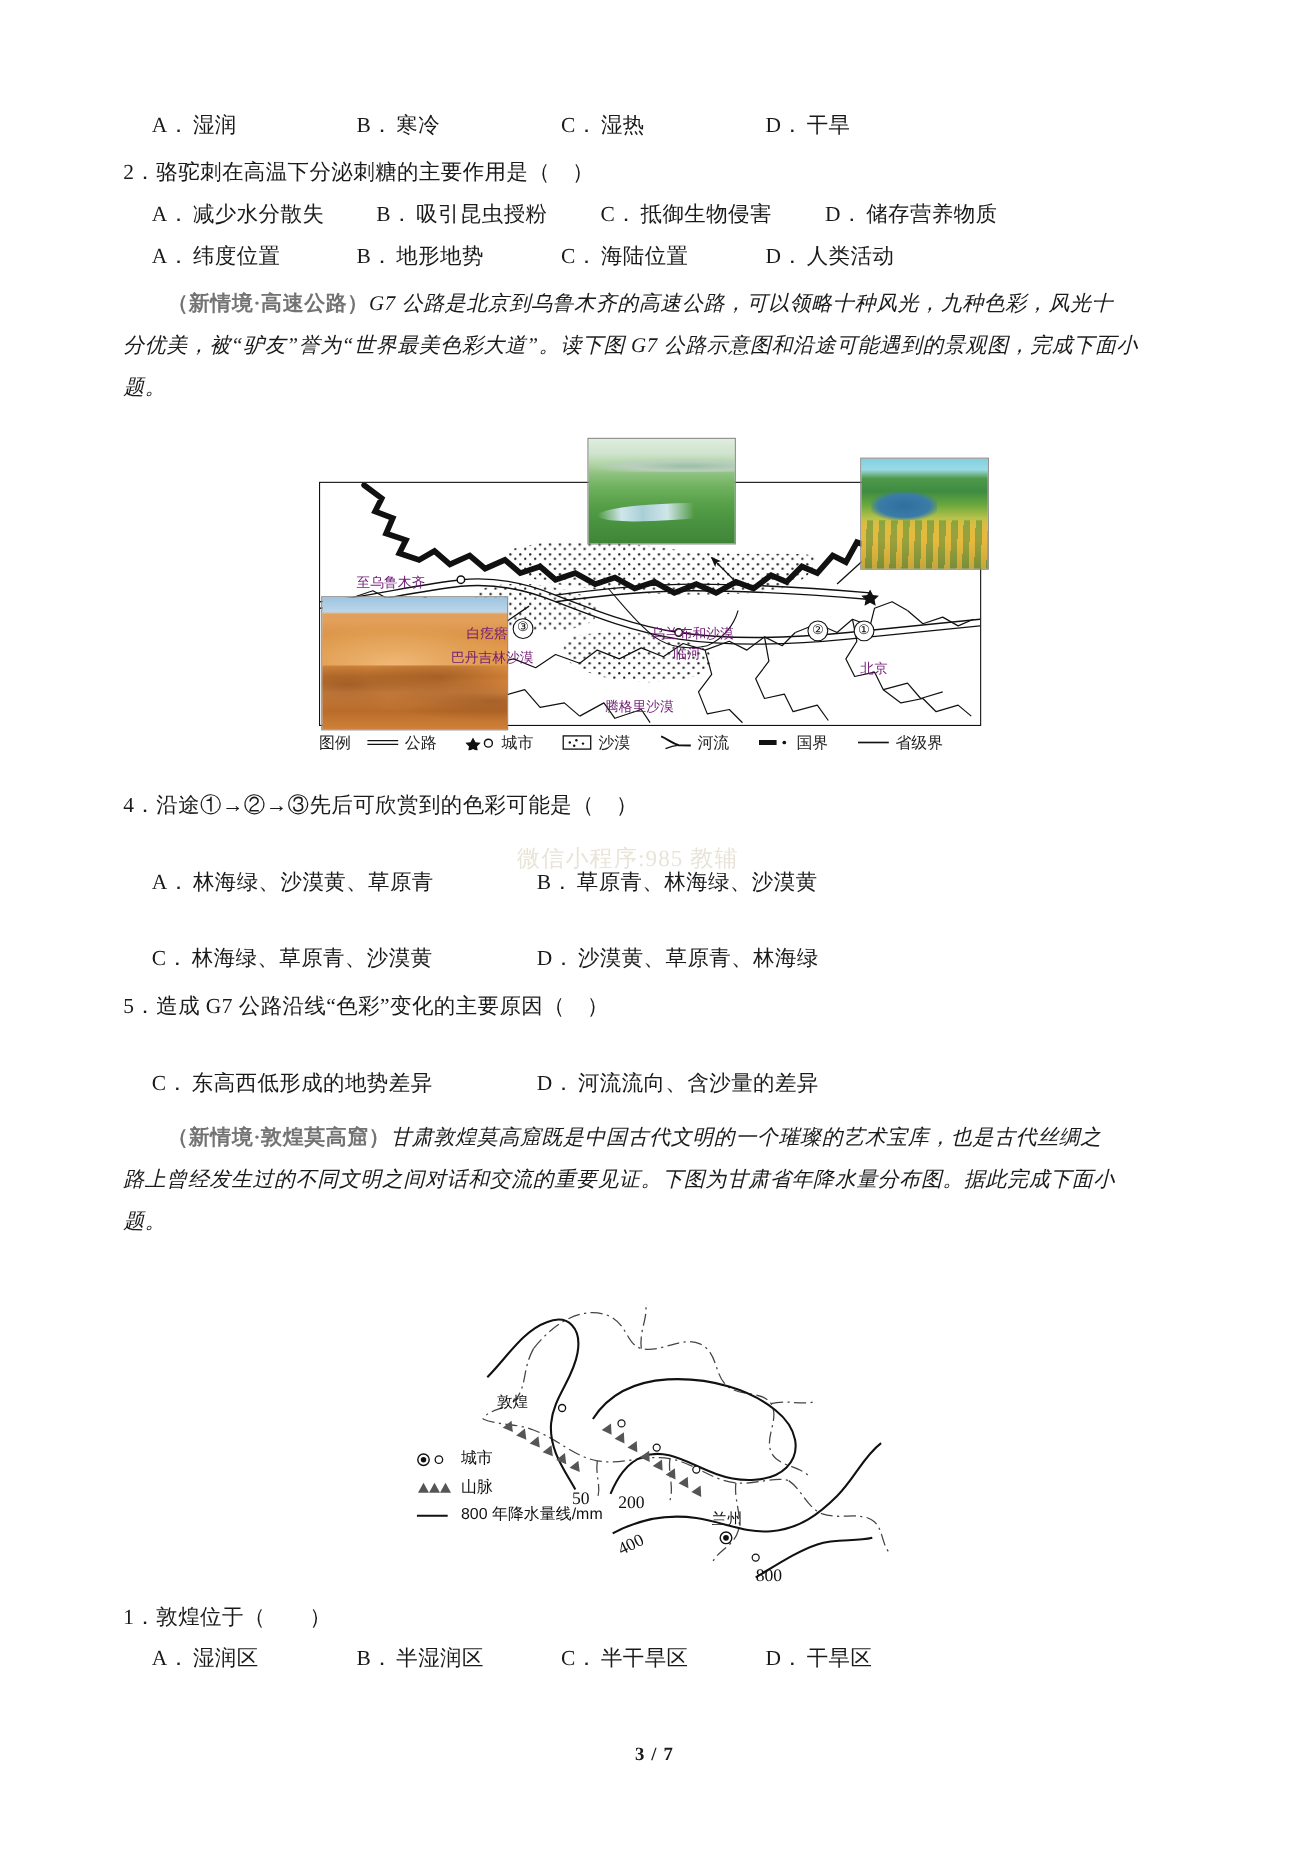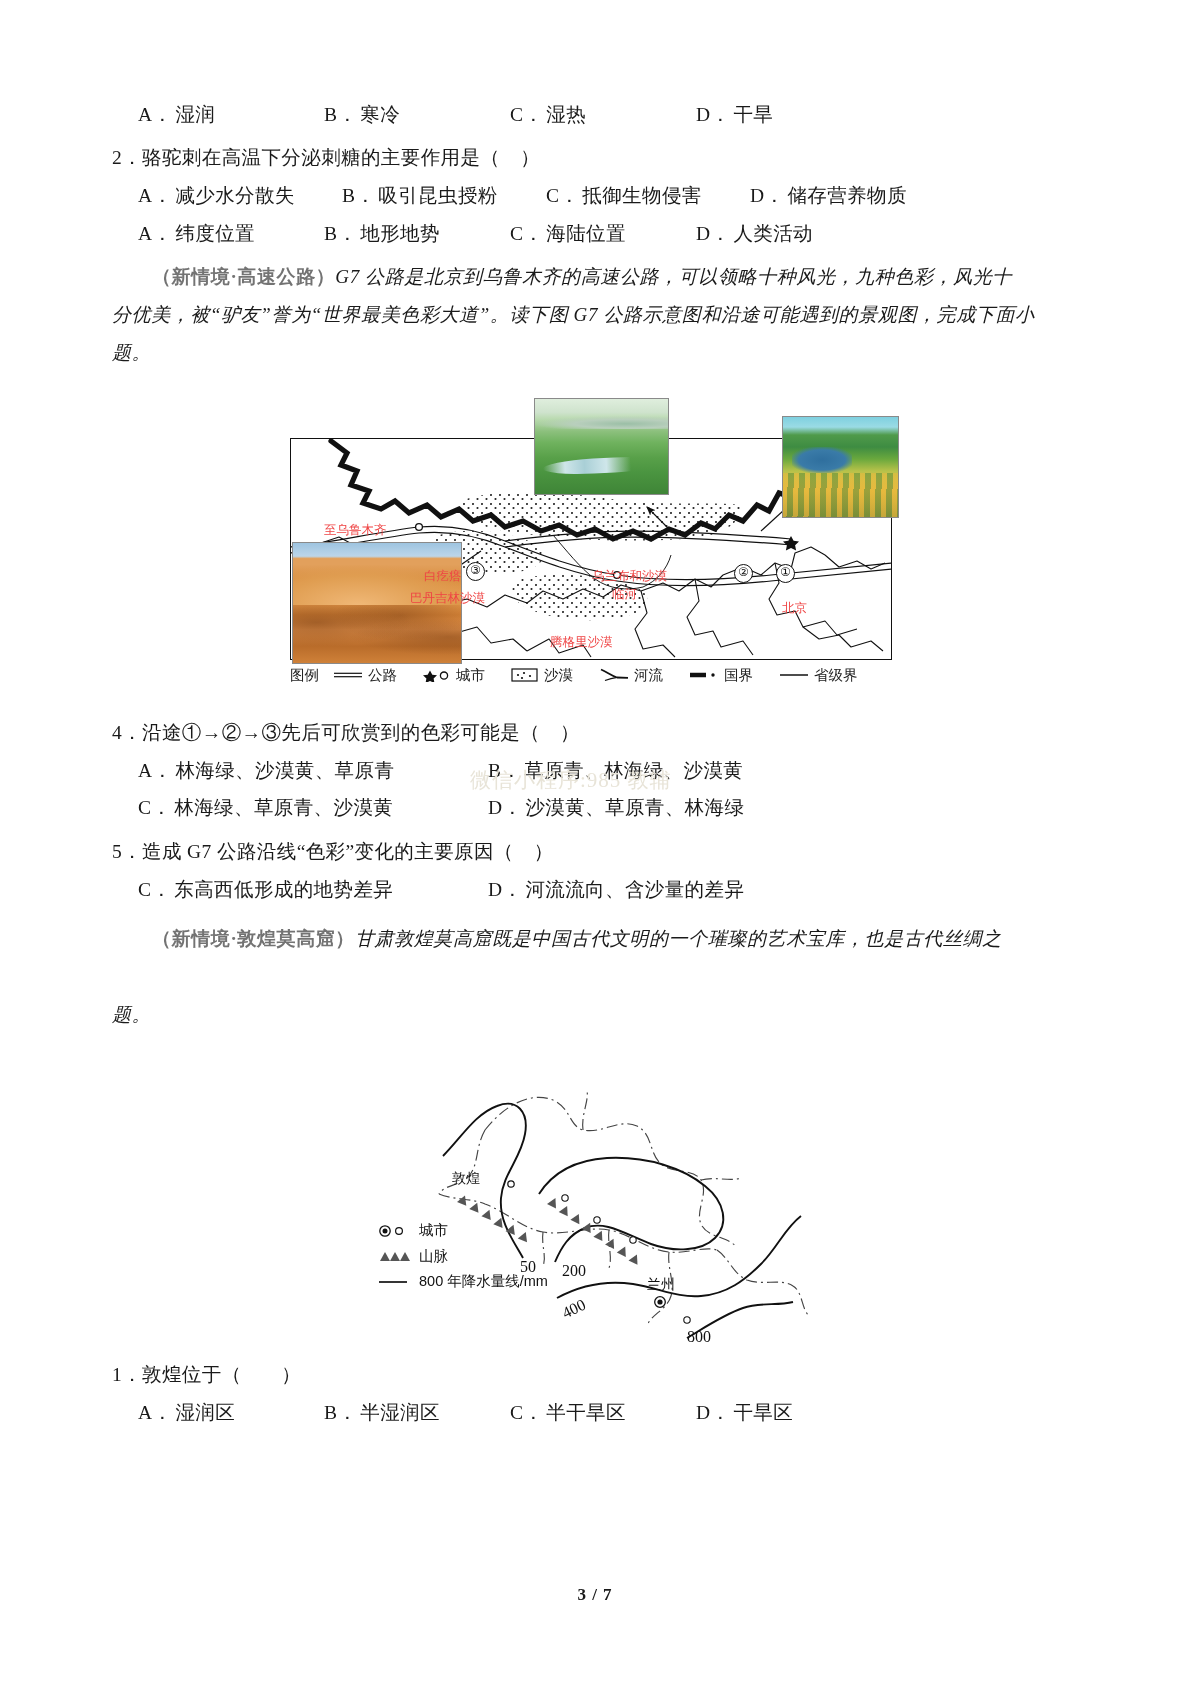--- a/index.html
+++ b/index.html
@@ -47,21 +47,21 @@
     line-height: 1.5;
     letter-spacing: 0.4px;
   }
   .opt { white-space: nowrap; }
   .opt-label { margin-right: 3px; }
 
   
   .opts.four > .opt { width: 186px; }
   .opts.four-wide > .opt { width: 204px; }
   
-  .opts.two > .opt { width: 350px; }
+  .opts.two > .opt { width: 350px; margin-top: 32px; }
 
   .para {
     font-size: 19px;
     line-height: 2.0;
     text-align: justify;
     letter-spacing: 0.6px;
     font-family: "Liberation Serif", "DejaVu Serif", serif;
     font-style: italic;
     margin: 10px 0 0 0;
   }
@@ -176,21 +176,21 @@
     background:
       radial-gradient(ellipse at 20% 30%, rgba(120,62,20,.55) 0%, transparent 42%),
       radial-gradient(ellipse at 62% 18%, rgba(120,62,20,.45) 0%, transparent 38%),
       radial-gradient(ellipse at 85% 55%, rgba(120,62,20,.45) 0%, transparent 40%);
   }
 
   .maplabel {
     position: absolute;
     font-family: "Liberation Sans", "DejaVu Sans", sans-serif;
     font-size: 12.5px;
-    color: #ef4444;
+    color: #701a75;
     white-space: nowrap;
   }
   .circnum {
     position: absolute;
     width: 17px; height: 17px;
     border: 1.3px solid #111;
     border-radius: 50%;
     font-family: "Liberation Sans", "DejaVu Sans", sans-serif;
     font-size: 12px;
     line-height: 15px;
@@ -461,21 +461,21 @@
     </div>
 
     <div class="q-line q-stem">5．造成 G7 公路沿线“色彩”变化的主要原因（　）</div>
     <div class="opts two">
       <span class="opt"><span class="opt-label">C．</span><span>东高西低形成的地势差异</span></span>
       <span class="opt"><span class="opt-label">D．</span><span>河流流向、含沙量的差异</span></span>
     </div>
 
     <div class="para" style="margin-top:16px;">
       <span class="indent"></span><span class="tag">（新情境·敦煌莫高窟）</span><span>甘肃敦煌莫高窟既是中国古代文明的一个璀璨的艺术宝库，也是古代丝绸之</span><br>
-      <br>
+      <span>路上曾经发生过的不同文明之间对话和交流的重要见证。下图为甘肃省年降水量分布图。据此完成下面小</span><br>
       <span>题。</span>
     </div>
 
     <div class="fig2">
       <svg width="470" height="290" viewBox="0 0 470 290">
 
         <g fill="none" stroke="#444" stroke-width="1.15" stroke-dasharray="11 4 2 4" stroke-linejoin="round">
           <path d="M128,78 C150,50 176,40 196,48 C214,56 212,74 226,78
                    C246,82 262,66 280,74 C296,82 292,102 304,112
                    C316,122 336,116 344,128 C352,142 338,158 344,172

